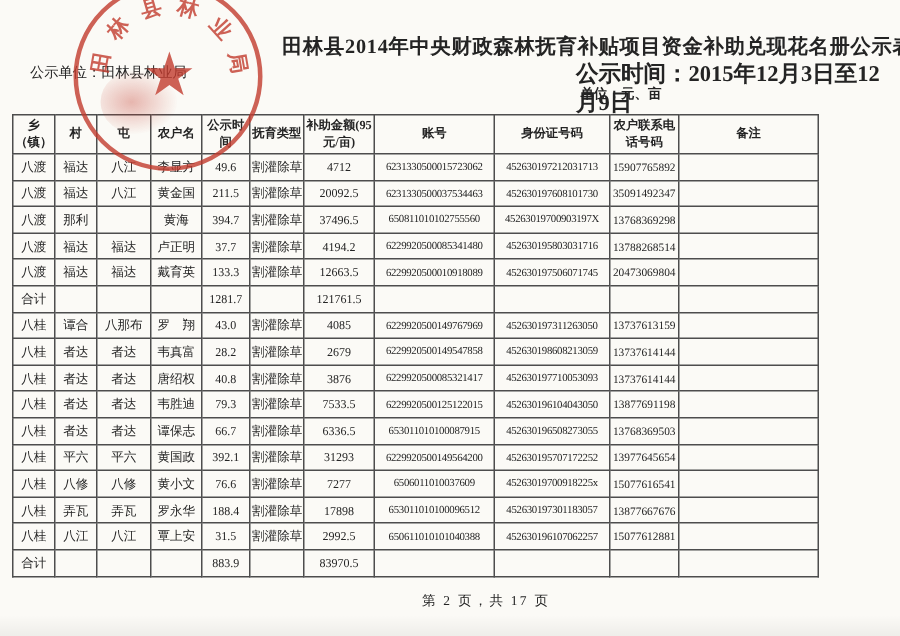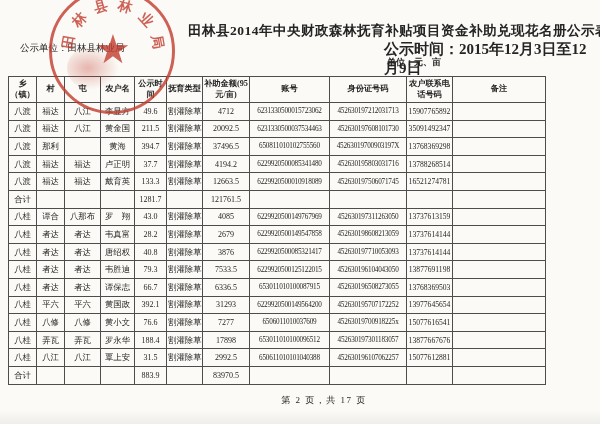--- a/index.html
+++ b/index.html
@@ -147,21 +147,21 @@
         <tr>
           <td>八渡</td>
           <td>福达</td>
           <td>福达</td>
           <td>戴育英</td>
           <td>133.3</td>
           <td>割灌除草</td>
           <td>12663.5</td>
           <td>6229920500010918089</td>
           <td>452630197506071745</td>
-          <td>16521274781</td>
+          <td>20473069804</td>
           <td></td>
         </tr>
         <tr>
           <td>合计</td>
           <td></td>
           <td></td>
           <td></td>
           <td>1281.7</td>
           <td></td>
           <td>121761.5</td>

